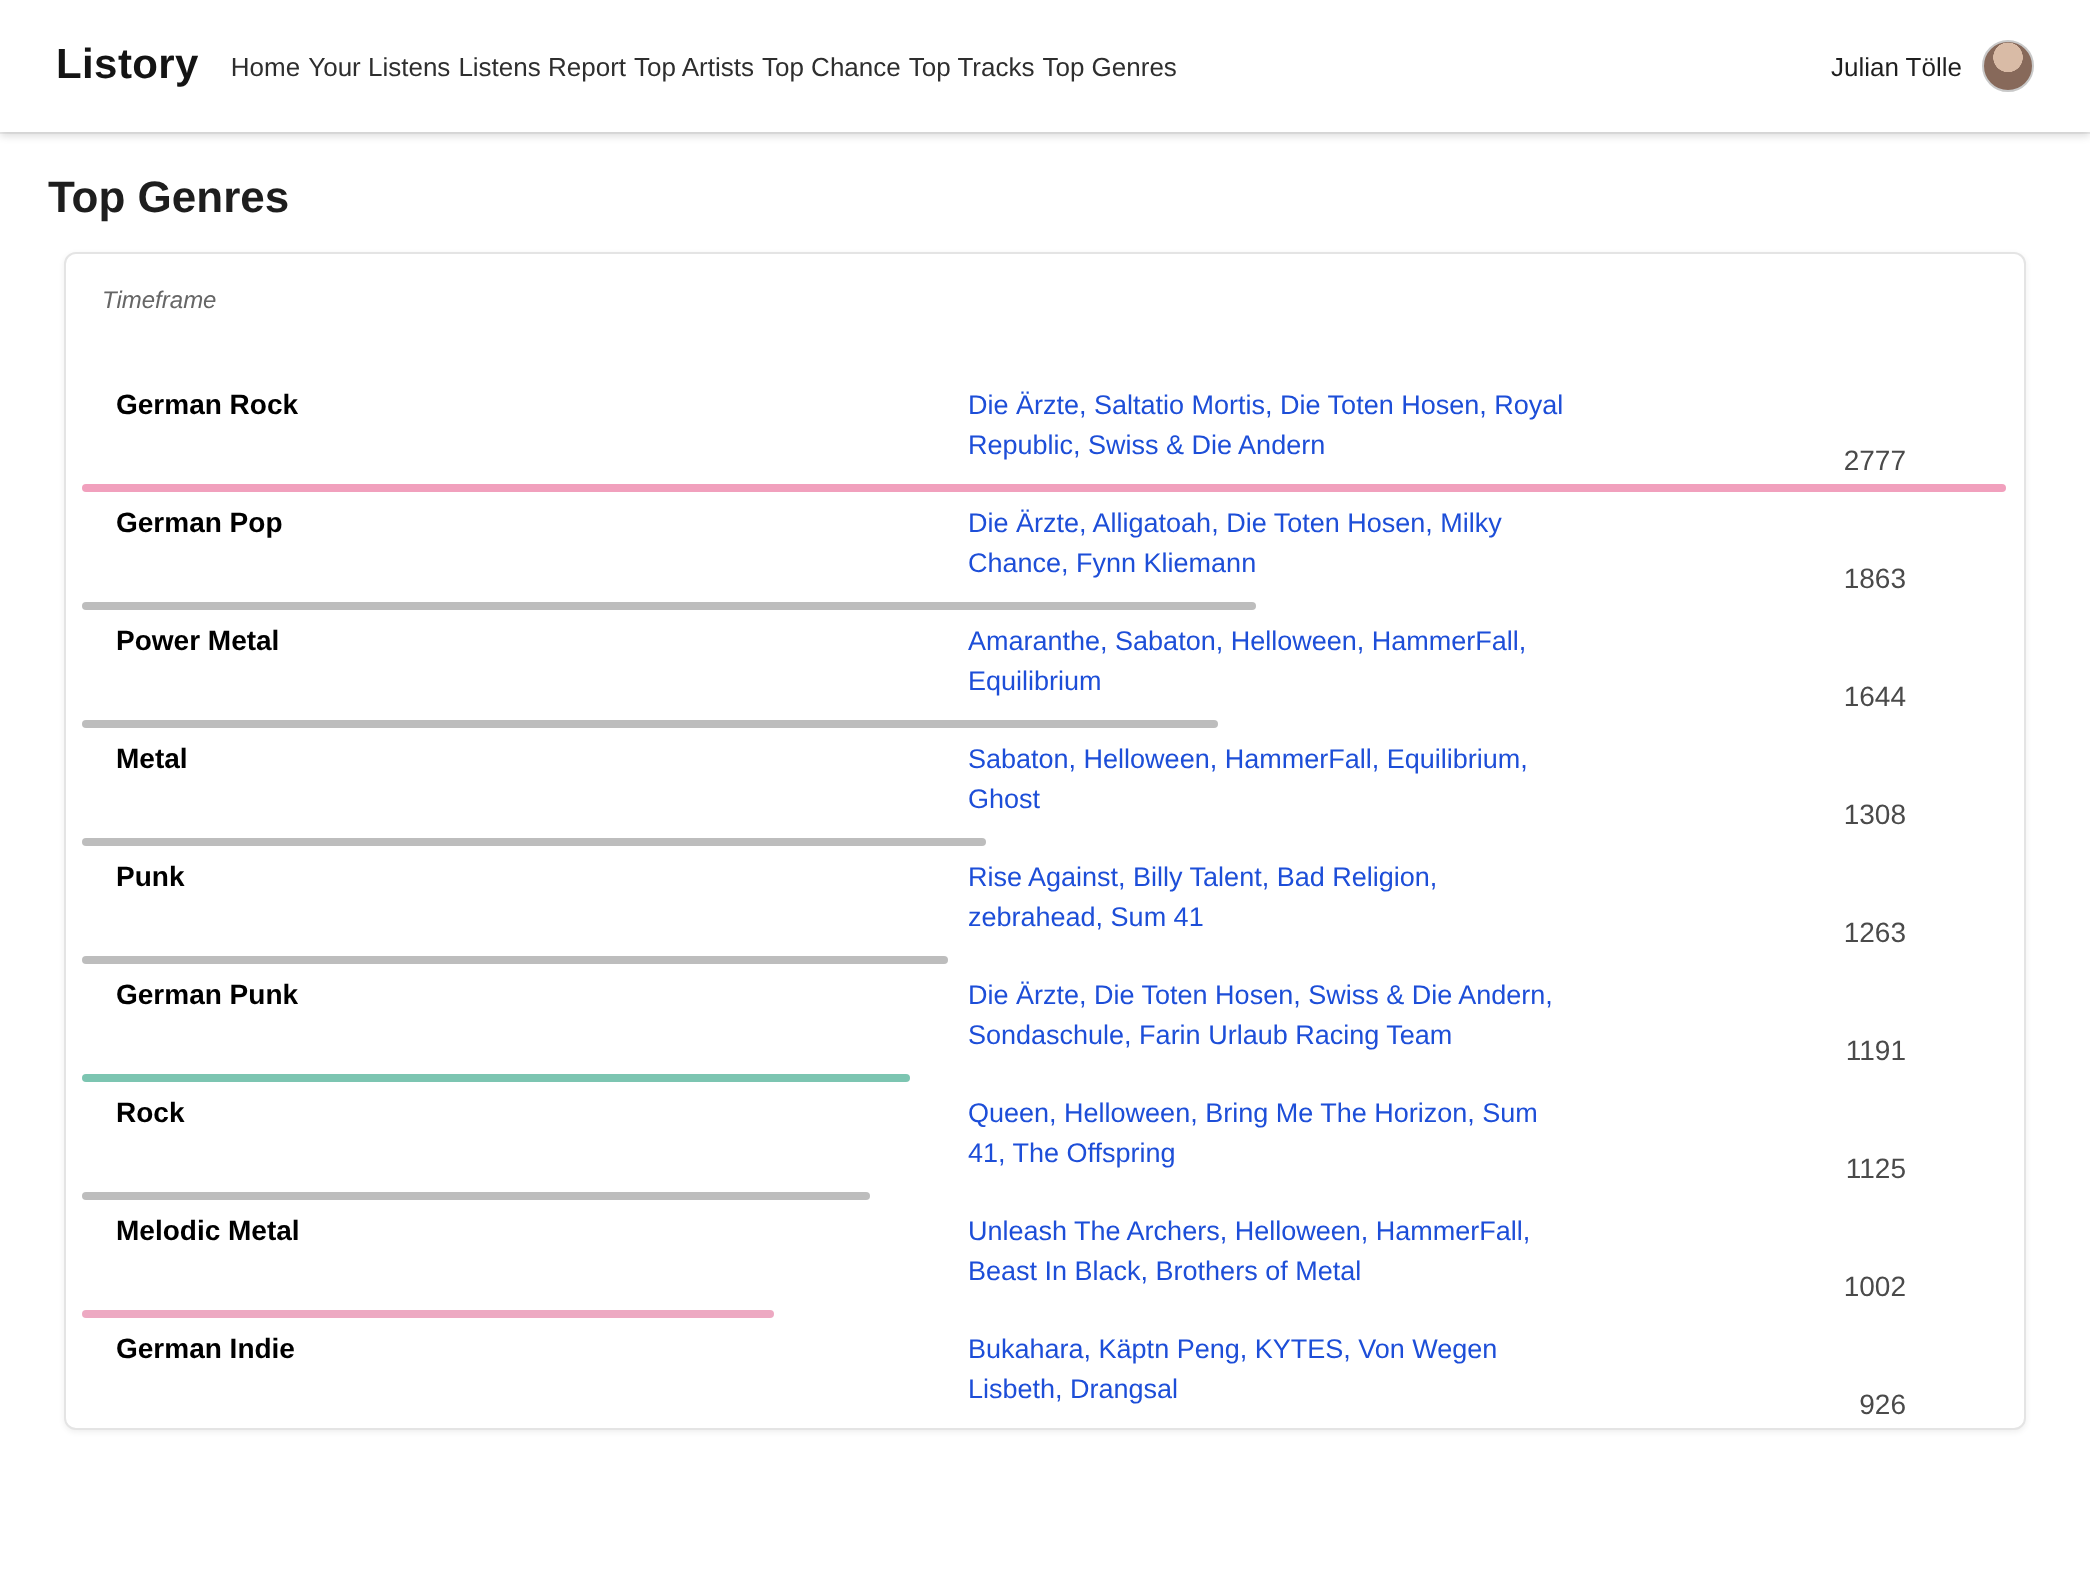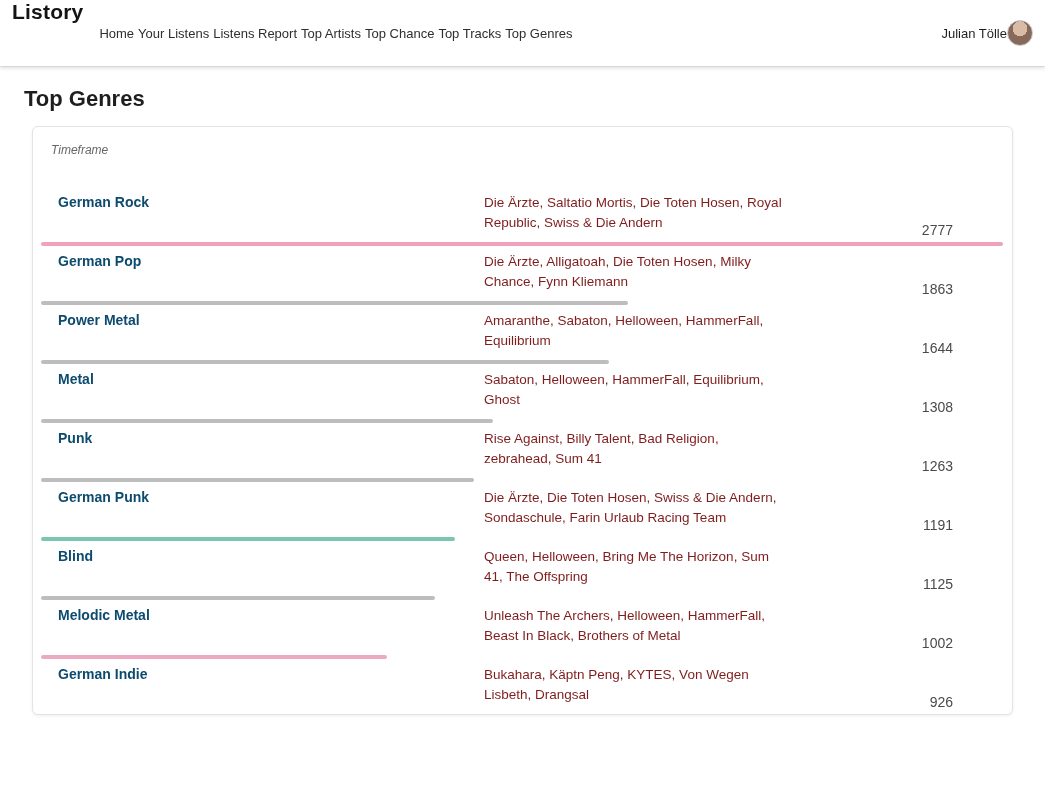--- a/index.html
+++ b/index.html
@@ -5,35 +5,35 @@
   * { box-sizing: border-box; }
   html, body { margin: 0; padding: 0; }
   body {
     width: 1045px; height: 796px; overflow: hidden;
     font-family: "Liberation Sans", sans-serif;
     background: #ffffff; color: #212121;
   }
 
   
   .navbar {
-    height: 66px; display: flex; 
-    padding: 0 12px; background: #fff;
+    height: 66px; display: flex; align-items: center;
+    padding: 0 28px; background: #fff;
     box-shadow: 0 2px 4px rgba(0,0,0,0.14), 0 1px 0 rgba(0,0,0,0.06);
     position: relative; z-index: 2;
   }
   .logo {
     font-size: 21px; font-weight: 700; color: #141414;
     margin-right: 16px; cursor: pointer; letter-spacing: 0.2px;
   }
   .nav-links { display: flex; align-items: center; gap: 4px; }
   .nav-link {
     font-size: 13px; color: #2e2e2e; text-decoration: none;
     cursor: pointer; white-space: nowrap;
   }
-  .nav-right { margin-left: auto; display: flex; align-items: center; }
+  .nav-right { margin-left: auto; display: flex; align-items: center; gap: 10px; }
   .user-name { font-size: 13px; color: #1f1f1f; cursor: pointer; }
   .avatar {
     width: 26px; height: 26px; border-radius: 50%;
     background: radial-gradient(circle at 50% 32%, #d9bba6 0 36%, #87695a 37% 100%);
     border: 1px solid #c9c9c9; cursor: pointer; flex: none;
   }
 
   
   .page-title {
     font-size: 22px; font-weight: 600; color: #1e1e1e;
@@ -63,26 +63,26 @@
   }
 
   
   .genre-list { padding-top: 14px; }
   .genre-cols {
     display: flex; align-items: flex-start;
     padding: 6px 50px 4px 17px;
   }
   .genre-name {
     width: 426px; flex: none;
-    font-size: 14px; font-weight: 700; color: #0c4a6e;
+    font-size: 14px; font-weight: 700; color: #000000;
     padding-top: 1px;
   }
   .genre-artists {
     width: 305px; flex: none;
-    font-size: 13.5px; color: #7f1d1d; line-height: 1.5;
+    font-size: 13.5px; color: #1d4ed8; line-height: 1.5;
   }
   .genre-count {
     margin-left: auto; align-self: center;
     font-size: 14px; color: #4a4a4a; margin-top: 29px;
   }
   .genre-bar-track { height: 4px; width: 100%; background: transparent; }
   .genre-bar-fill { height: 4px; border-radius: 2px; }
 </style>
 </head>
 <body>
@@ -175,21 +175,21 @@
       <div class="genre-artists">Die Ärzte, Die Toten Hosen, Swiss &amp; Die Andern, Sondaschule, Farin Urlaub Racing Team</div>
       <div class="genre-count">1191</div>
     </div>
     <div class="genre-bar-track">
       <div class="genre-bar-fill" style="width: 43%; background: rgb(124, 197, 177);"></div>
     </div>
   </div>
 
   <div class="genre-row">
     <div class="genre-cols">
-      <div class="genre-name">Blind</div>
+      <div class="genre-name">Rock</div>
       <div class="genre-artists">Queen, Helloween, Bring Me The Horizon, Sum 41, The Offspring</div>
       <div class="genre-count">1125</div>
     </div>
     <div class="genre-bar-track">
       <div class="genre-bar-fill" style="width: 41%; background: rgb(189, 189, 189);"></div>
     </div>
   </div>
 
 
   <div class="genre-row">

